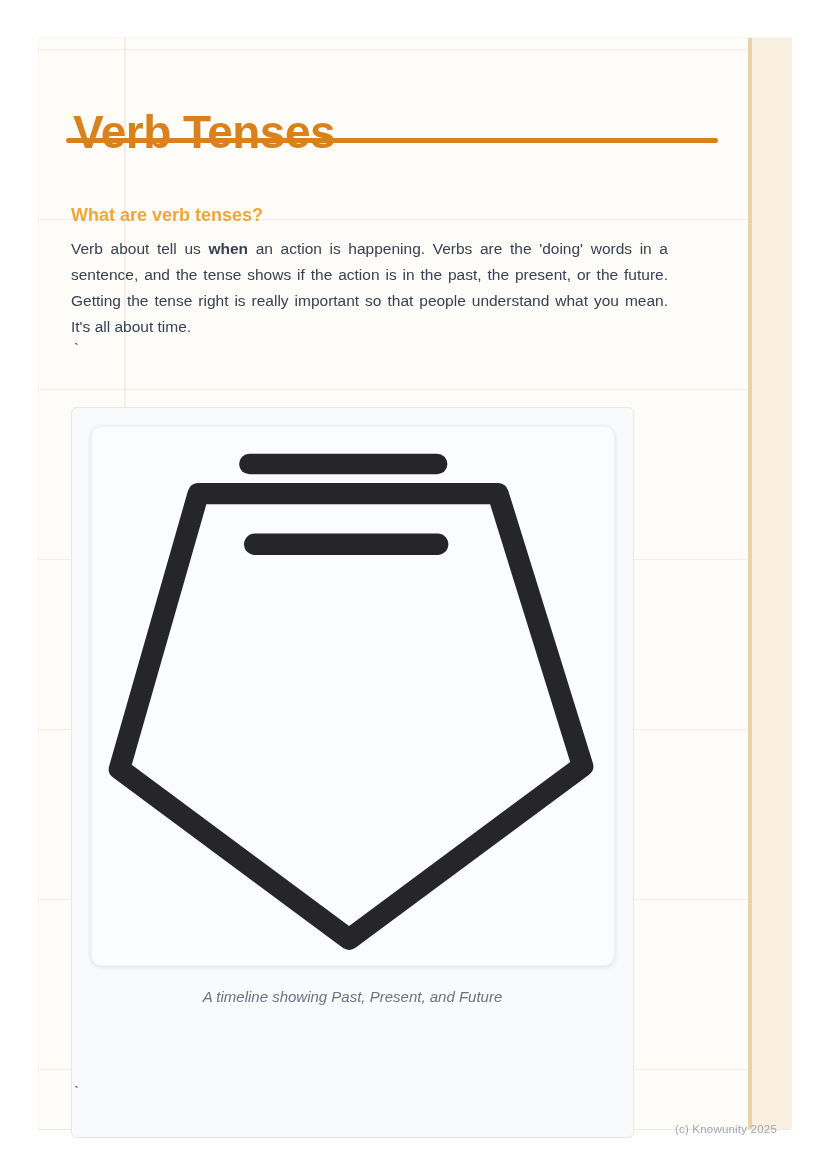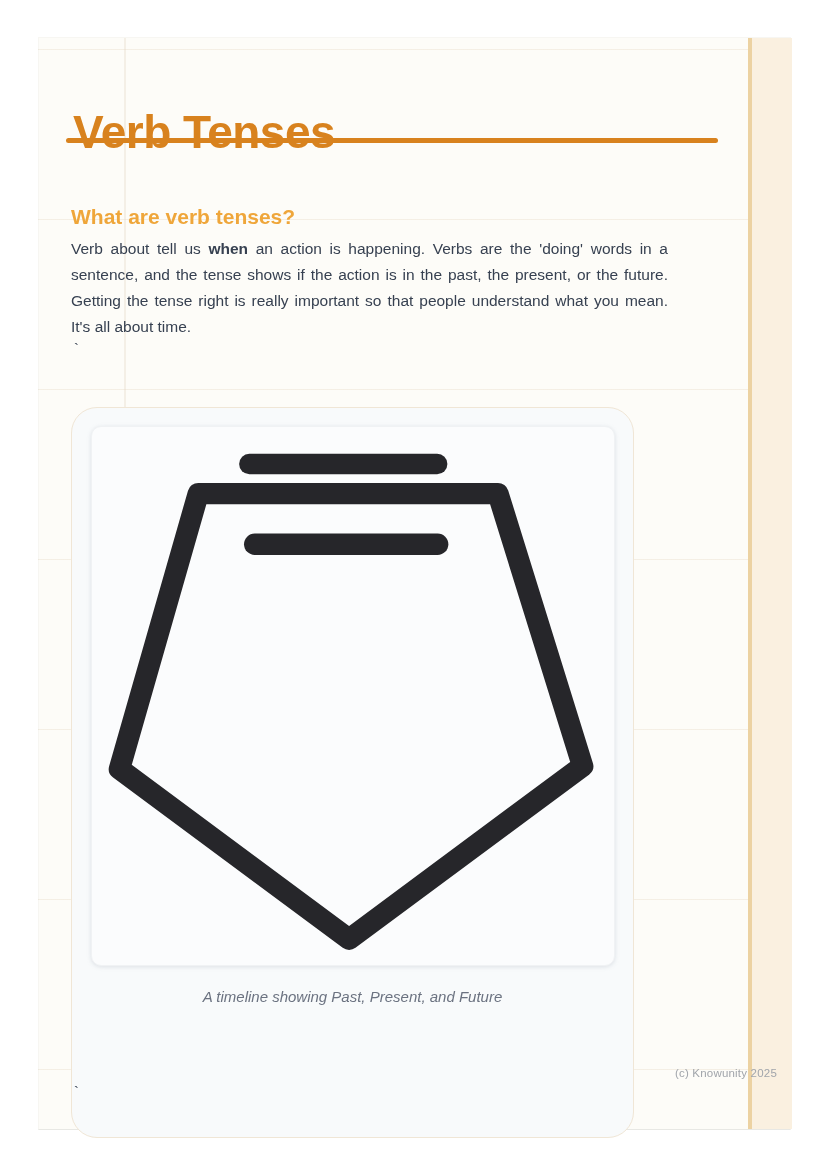--- a/index.html
+++ b/index.html
@@ -36,63 +36,63 @@
     letter-spacing:-0.5px;
     color:var(--title-orange);
     z-index:2;
   }
   .rule {
     position:absolute; left:27px; top:100px; width:652px; height:5px;
     background:var(--rule-orange); border-radius:3px; z-index:2;
   }
   .h2 {
     position:absolute; left:32px; top:140px;
-    font-size:21px; font-weight:bold; line-height:1;
+    font-size:18px; font-weight:bold; line-height:1;
     color:var(--heading-amber); z-index:2;margin-top:28px;
   }
   .paragraph {
     position:absolute; left:32px; top:182px; width:597px;
     font-size:15.5px; line-height:26px;
     color:var(--body-text);
     text-align:justify;
     z-index:2;
   }
   .paragraph b { font-weight:bold; }
   .stray-mark {
     position:absolute; left:35px;
     font-size:15px; color:var(--body-text); line-height:1; z-index:2;
   }
   .stray-mark.m1 { top:303px; }
   .stray-mark.m2 { top:1046px; }
   .figure-card {
     position:absolute; left:32px; top:369px; width:563px; height:731px;
     background:#f8fafb;
     border:1px solid #f0e6d6;
-    border-radius:26px;
+    border-radius:6px;
     box-sizing:border-box;
     z-index:2;
     padding-left:20px;
   }
   .figure-panel {
     position:absolute; left:19px; top:18px; width:524px; height:540px;
     background:#fbfcfd;
     border:1px solid #f0f2f4;
     border-radius:10px;
     box-shadow:0 1px 4px rgba(150,160,175,0.28);
     box-sizing:border-box;
     display:flex; align-items:center; justify-content:center;
   }
   .icon { color:var(--icon-black); display:block; }
   .figure-caption {
     position:absolute; left:0; top:580px; width:100%;
     text-align:center; font-style:italic;
     font-size:15px; color:var(--caption-gray);
   }
   .footer {
-    position:absolute; left:0; top:1029px; width:738px;
+    position:absolute; left:0; top:1085px; width:738px;
     text-align:right; font-size:11.5px; letter-spacing:0.2px;
     color:var(--footer-gray); z-index:3;
   }
 </style>
 </head>
 <body>
 
 <div class="sheet">
   <div class="margin-line"></div>
   <div class="right-band"></div>

